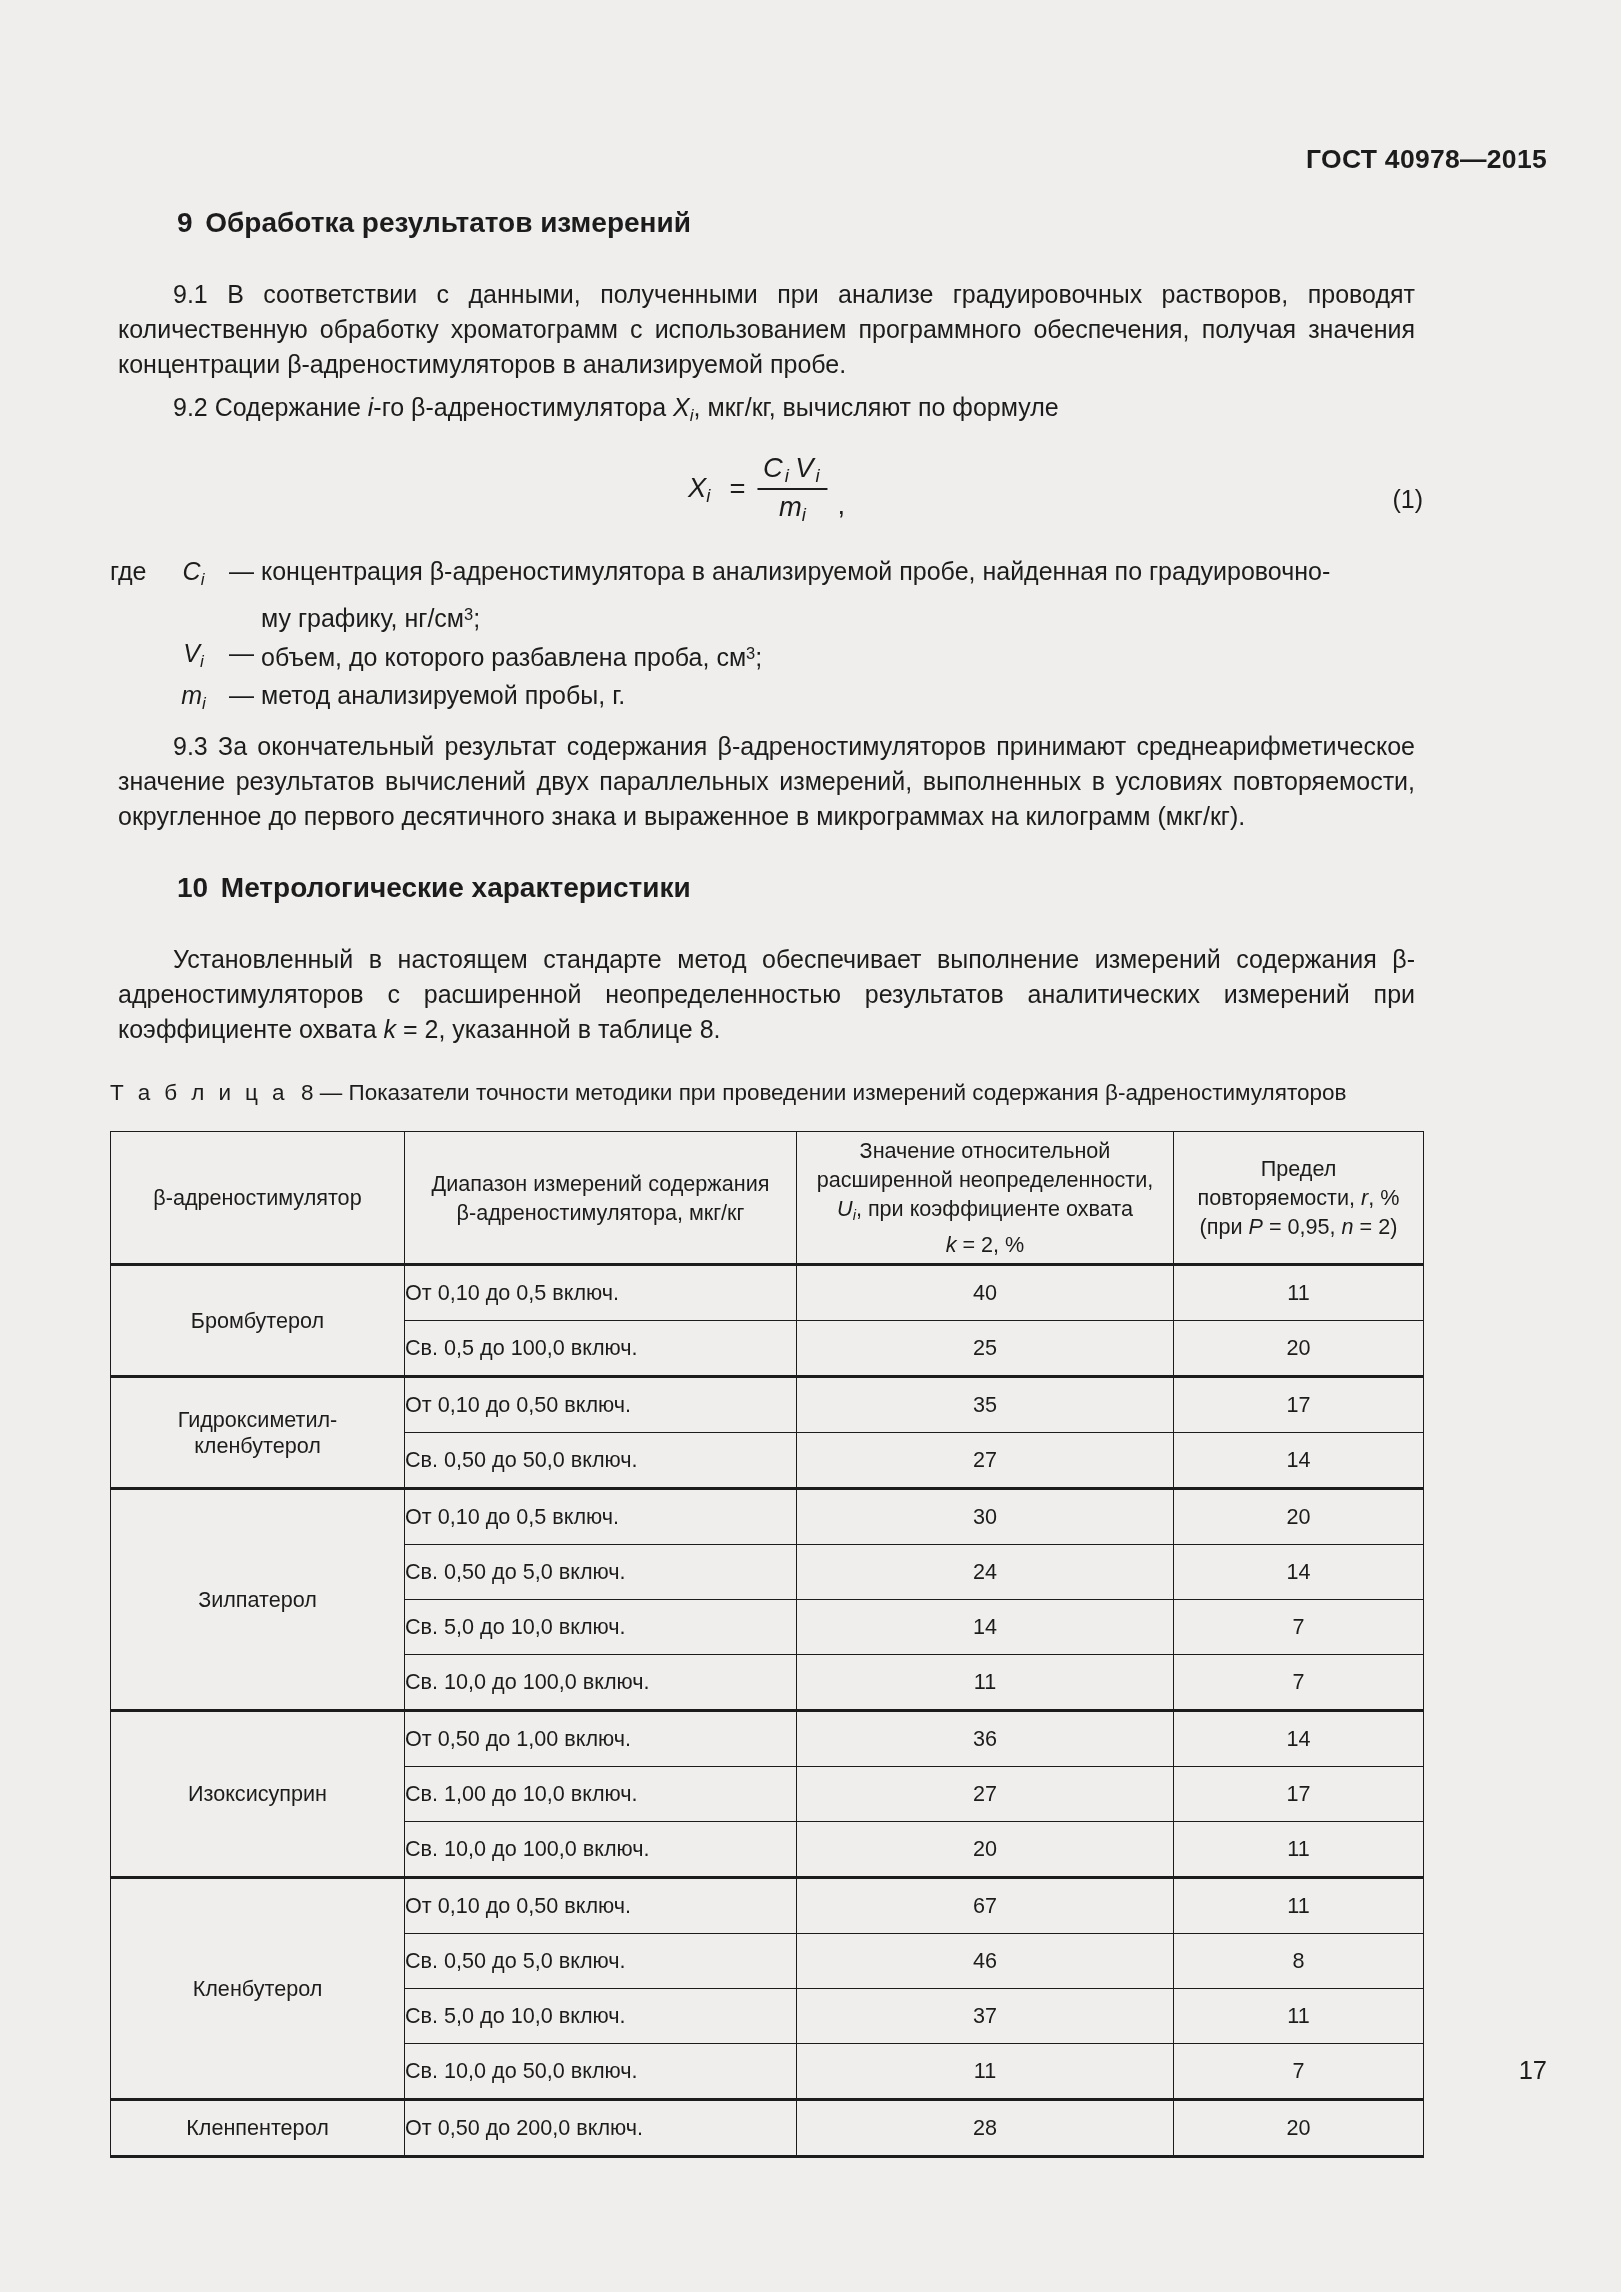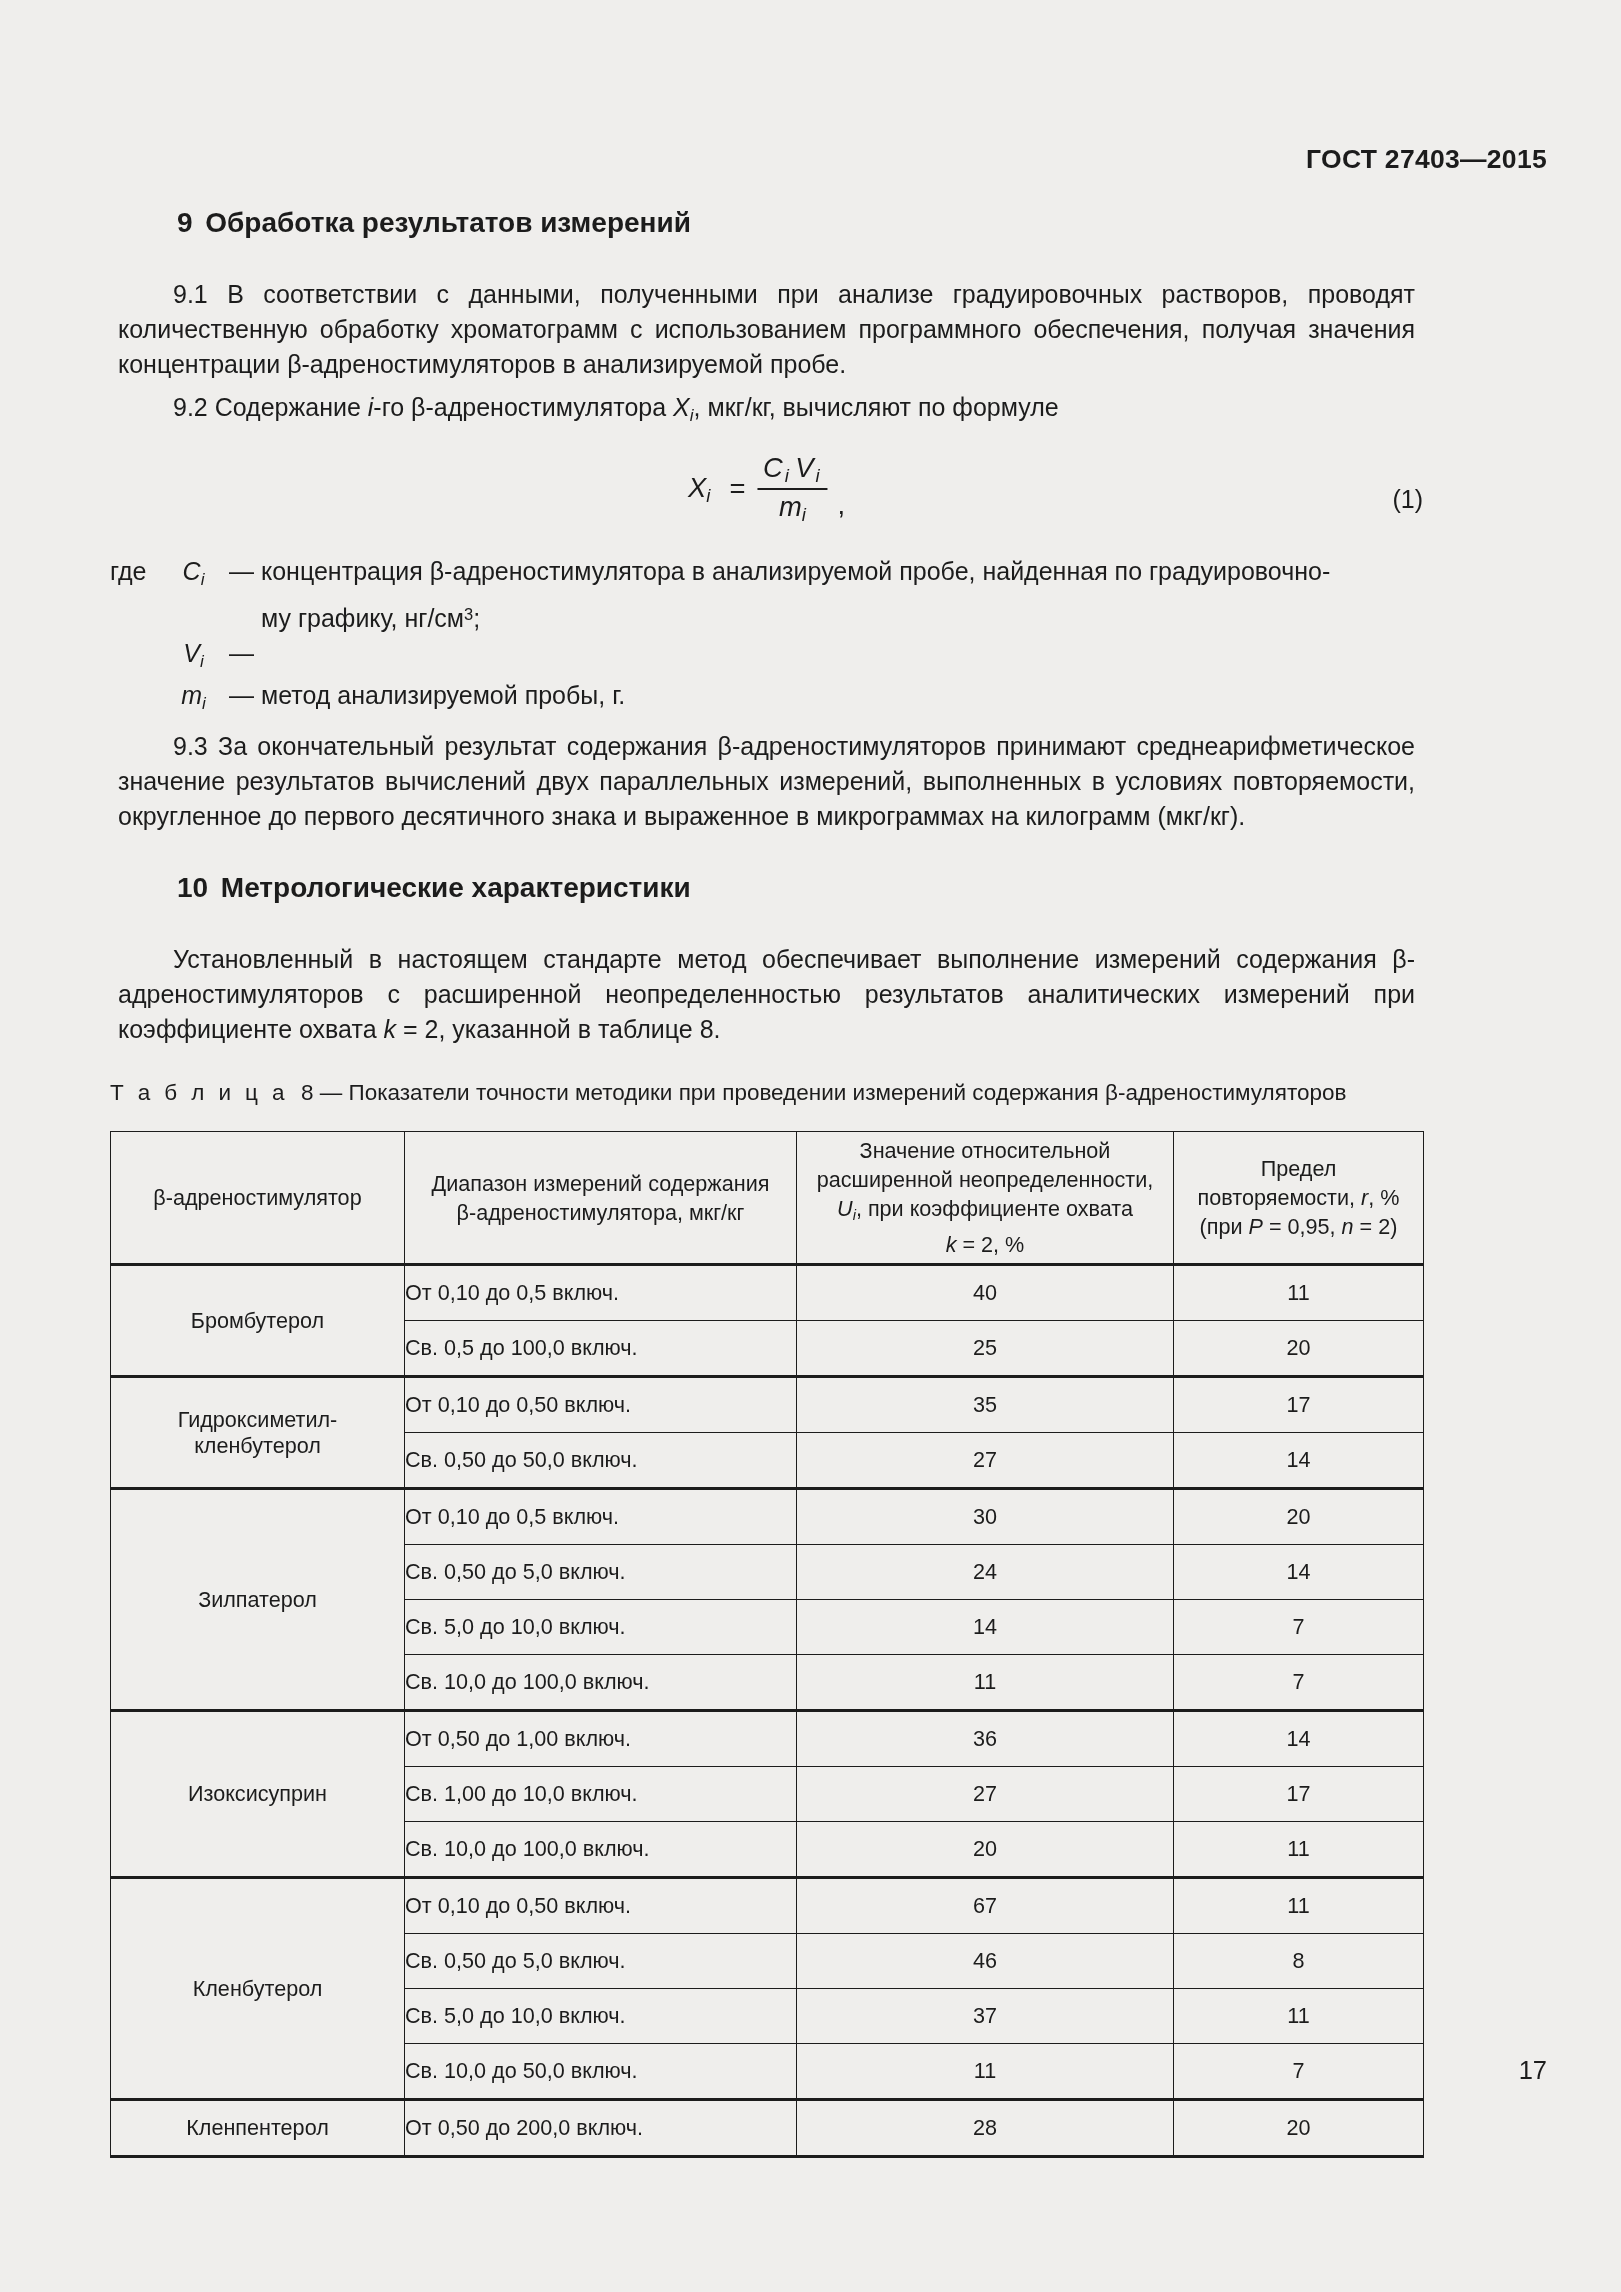--- a/index.html
+++ b/index.html
@@ -190,21 +190,21 @@
     right: 74px;
     top: 2056px;
     font-size: 25.5px;
   }
 </style>
 </head>
 <body>
 
 <div class="page">
 
-  <div class="run-head">ГОСТ 27403—2015</div>
+  <div class="run-head">ГОСТ 40978—2015</div>
 
   <div class="content">
 
     <h2 class="sec">
       <span class="num">9</span><span>Обработка результатов измерений</span>
     </h2>
 
     <div class="gap-a"></div>
 
     <p class="body indent">9.1  В соответствии с данными, полученными при анализе градуировочных растворов, проводят количественную обработку хроматограмм с использованием программного обеспечения, получая значения концентрации β-адреностимуляторов в анализируемой пробе.</p>
@@ -232,20 +232,21 @@
         <span class="where-dash">—</span>
         <span class="where-txt">концентрация β-адреностимулятора в анализируемой пробе, найденная по градуировочно-</span>
       </div>
       <div class="where-row sub-line">
         <span class="where-txt cont"><span>му графику, нг/см</span><sup>3</sup><span>;</span></span>
       </div>
       <div class="where-row">
         <span class="where-lbl"></span>
         <span class="where-sym"><span>V</span><sub>i</sub></span>
         <span class="where-dash">—</span>
+        <span class="where-txt"><span>объем, до которого разбавлена проба, см</span><sup>3</sup><span>;</span></span>
       </div>
       <div class="where-row">
         <span class="where-lbl"></span>
         <span class="where-sym"><span>m</span><sub>i</sub></span>
         <span class="where-dash">—</span>
         <span class="where-txt">метод анализируемой пробы, г.</span>
       </div>
     </div>
 
     <p class="body indent">9.3  За окончательный результат содержания β-адреностимуляторов принимают среднеарифметическое значение результатов вычислений двух параллельных измерений, выполненных в условиях повторяемости, округленное до первого десятичного знака и выраженное в микрограммах на килограмм (мкг/кг).</p>

